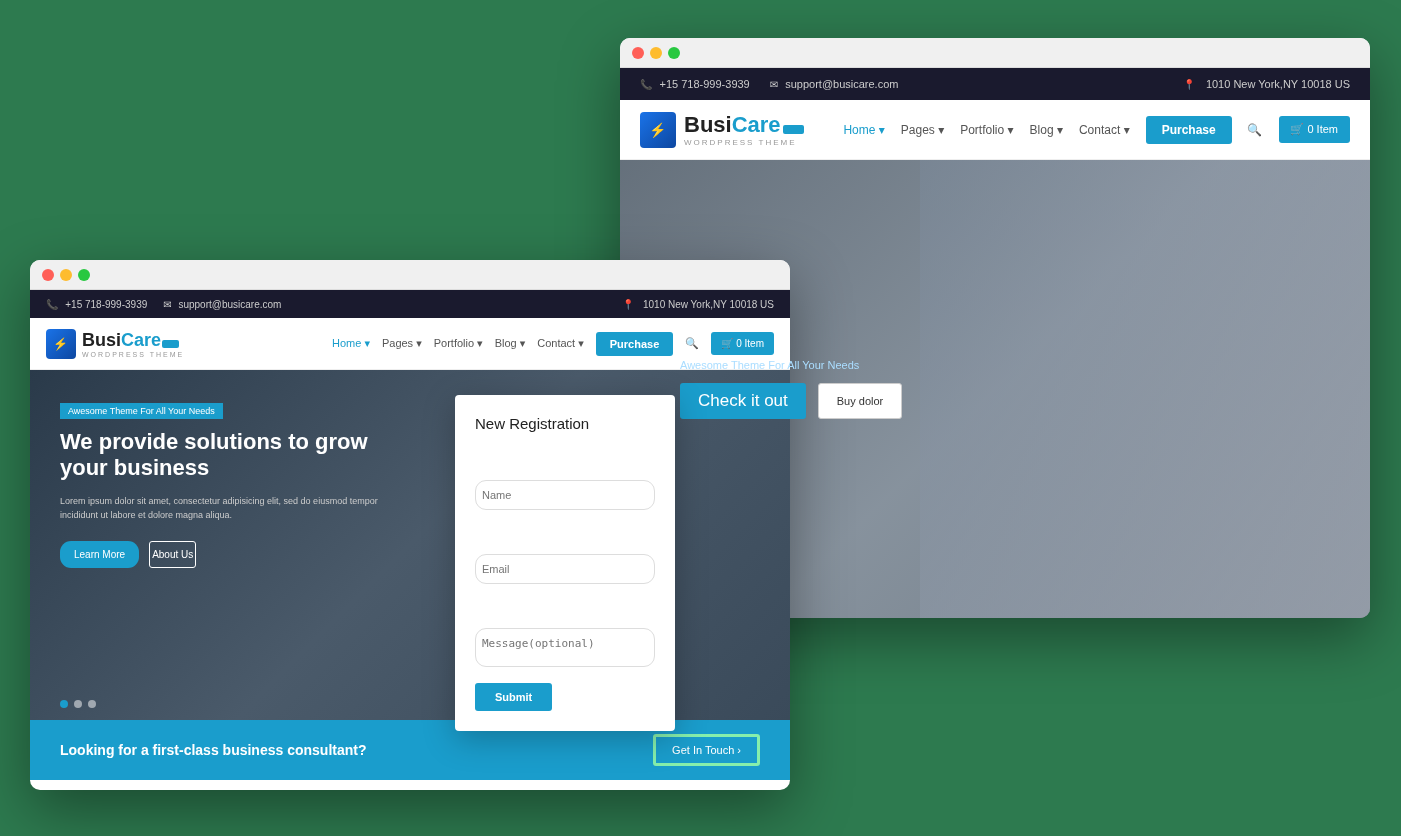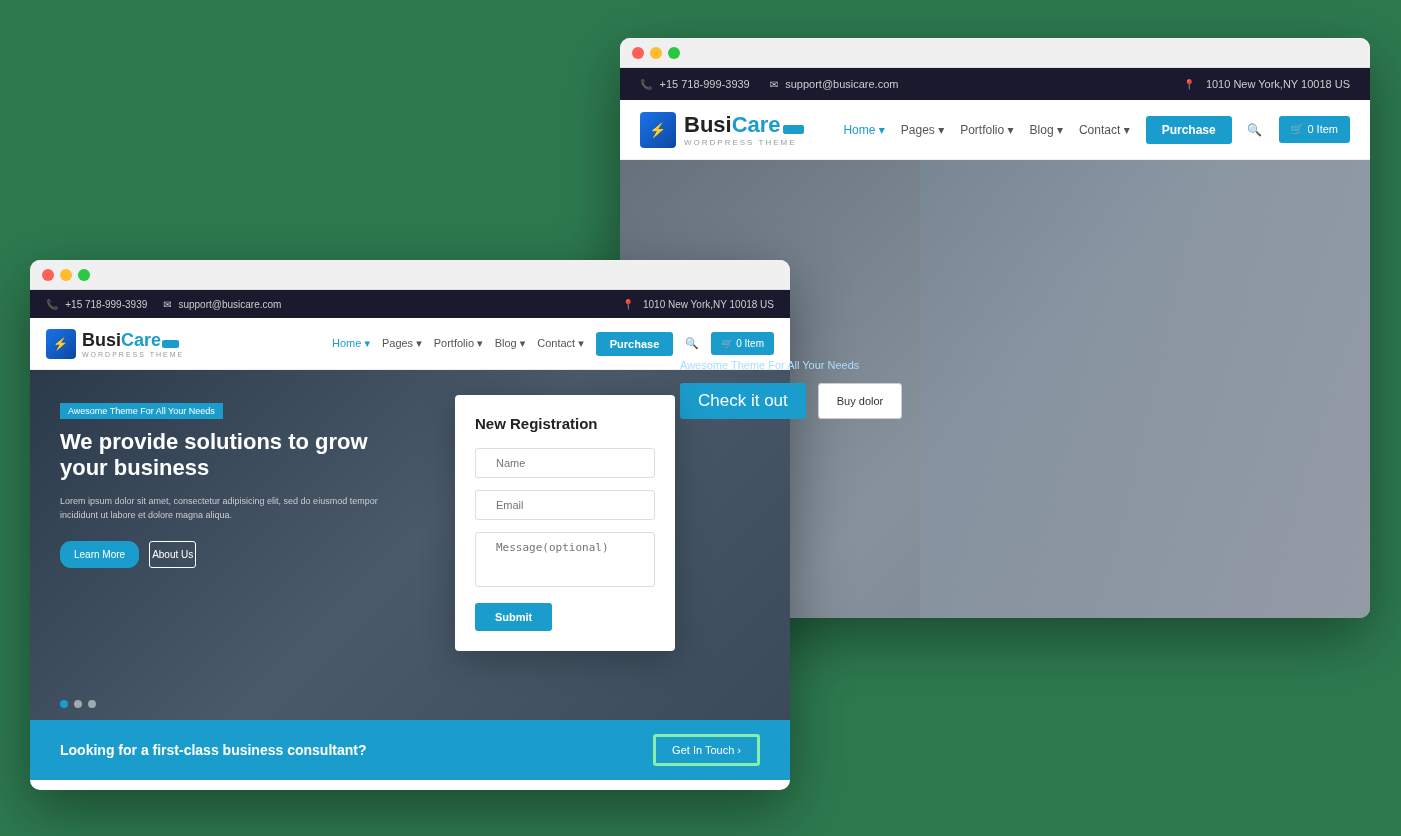--- a/index.html
+++ b/index.html
@@ -379,39 +379,40 @@
       left: 455px;
       width: 220px;
       background: white;
       border-radius: 4px;
       box-shadow: 0 8px 32px rgba(0,0,0,0.25);
       padding: 20px;
       pointer-events: all;
     }
     .modal-title {
       font-size: 15px;
-      font-weight: bold;
+      font-weight: normal;
       color: #222;
       margin-bottom: 16px;
     }
     .modal-field {
       margin-bottom: 12px;
     }
     .modal-field input,
     .modal-field textarea {
       width: 100%;
       border: 1px solid #ddd;
-      border-radius: 3px;
-      padding: 8px 20px;
+      border-radius: 11px;
+      padding: 8px 6px;
       font-size: 11px;
       color: #666;
       outline: none;
       resize: none;
-    }
-    .modal-field textarea { height: 55px; }
+      margin-top: 32px;
+    }
+    .modal-field textarea { height: 39px; }
     .btn-submit {
       background: #1a9dcc;
       color: white;
       border: none;
       padding: 8px 20px;
       border-radius: 3px;
       font-size: 11px;
       cursor: pointer;
       font-weight: bold;
     }

